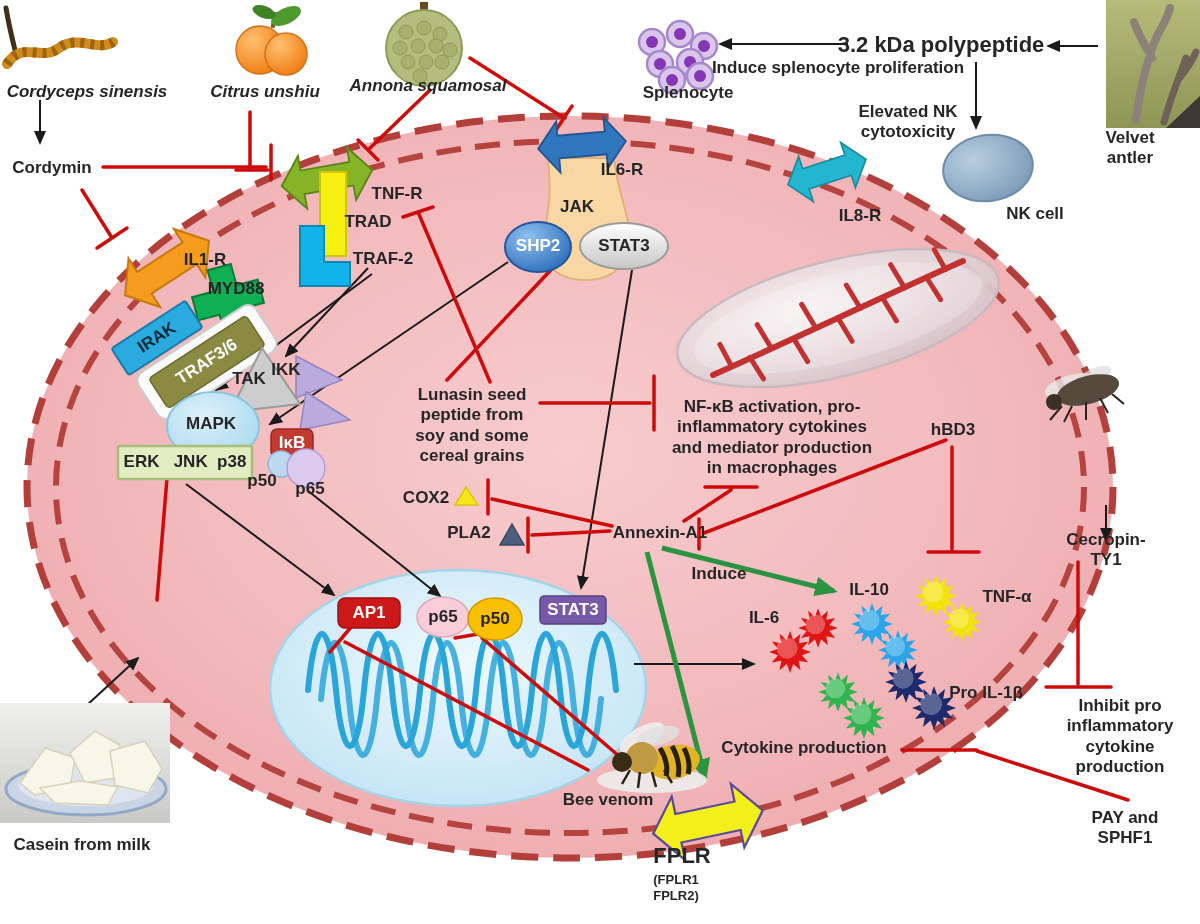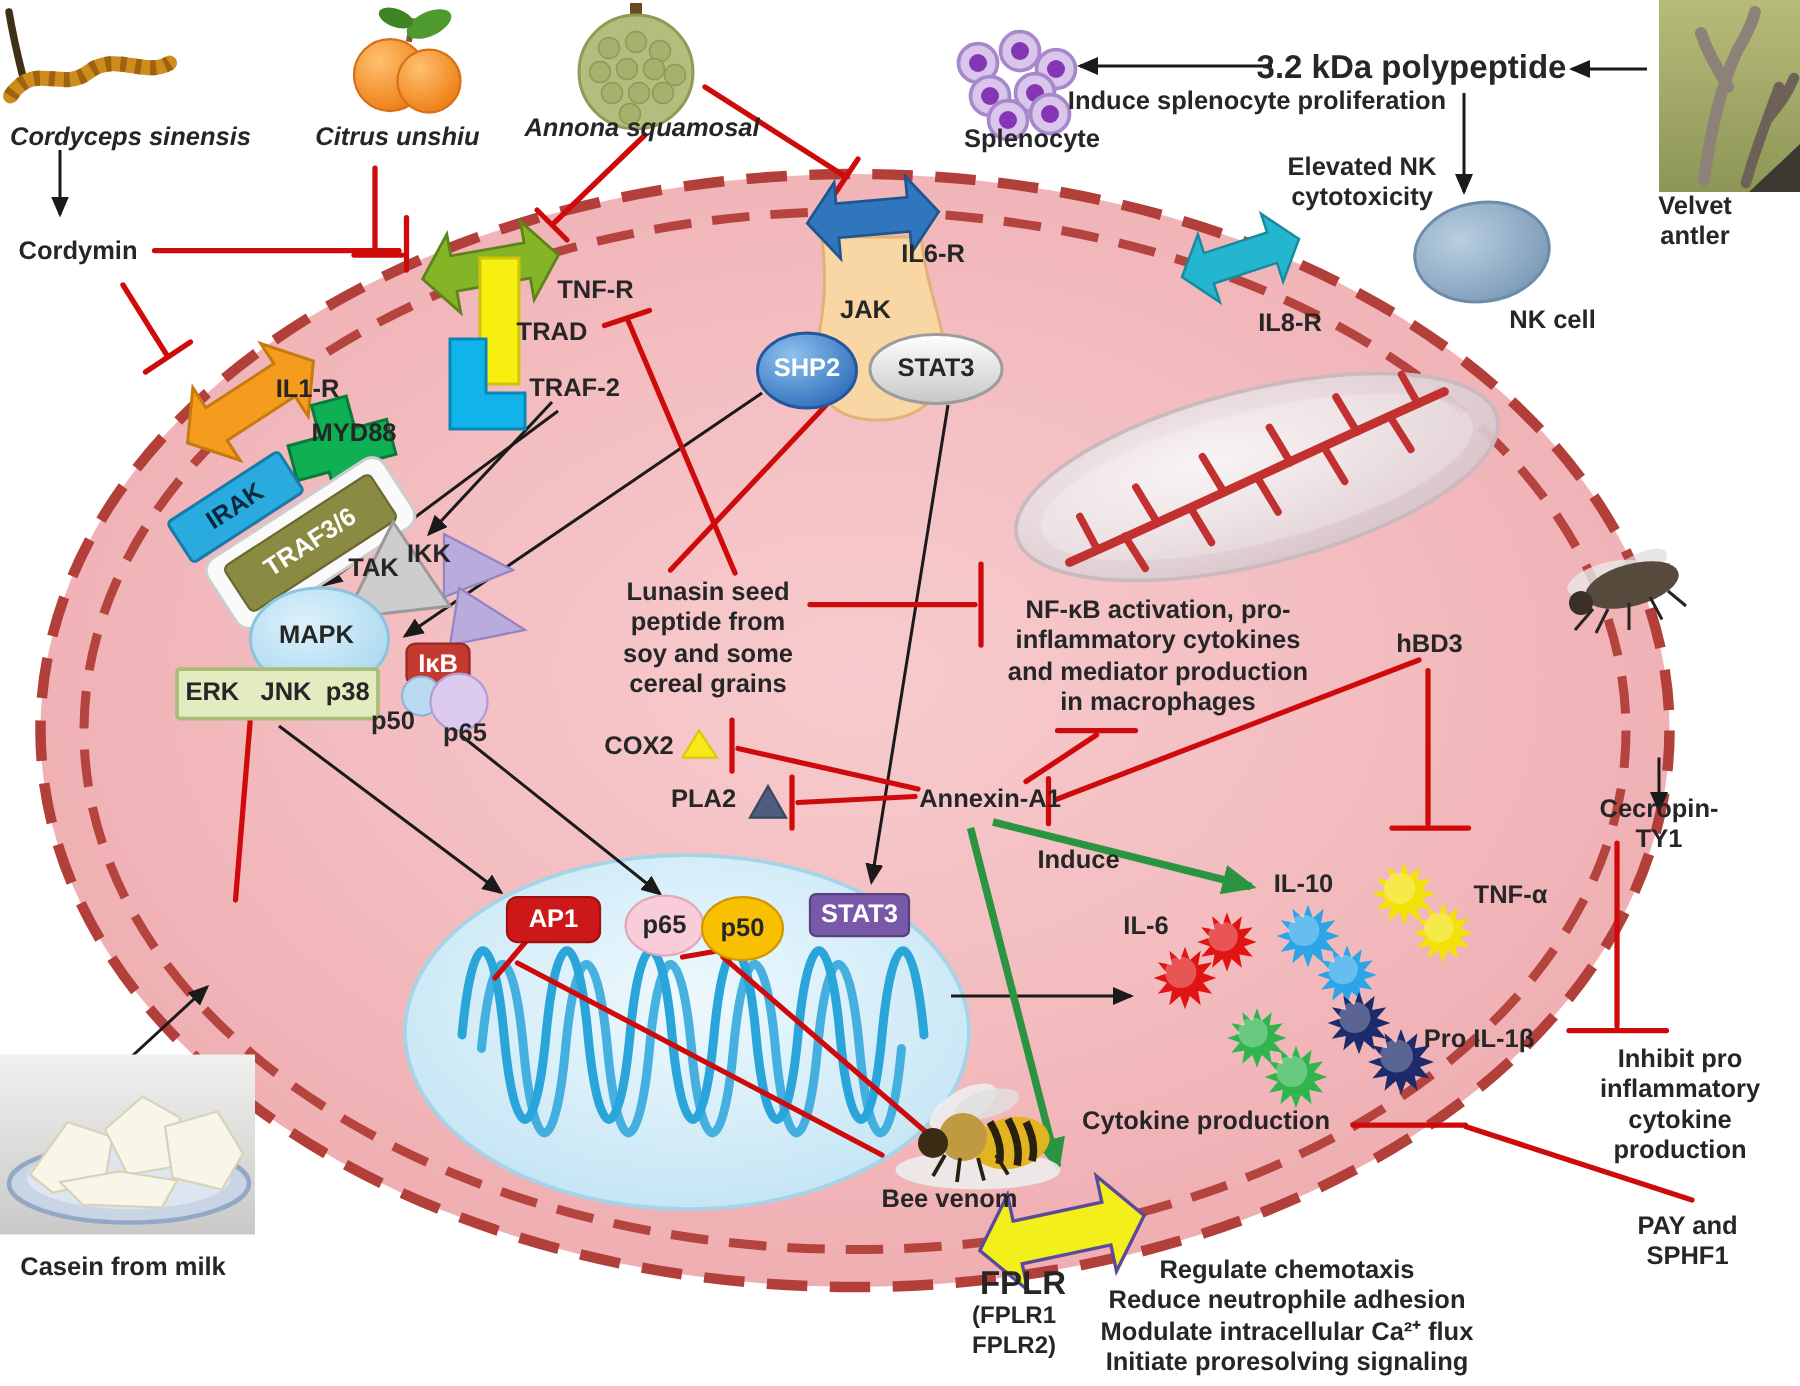--- a/index.html
+++ b/index.html
@@ -4,21 +4,21 @@
 <style>
   html,body{margin:0;padding:0;background:#fff;}
   .stage{position:relative;width:1200px;height:924px;background:#fff;overflow:hidden;
          font-family:"Liberation Sans",sans-serif;}
   .stage svg{position:absolute;left:0;top:0;}
   .lbl{position:absolute;font-weight:bold;color:#262626;font-size:17px;line-height:1.2;
        white-space:pre-line;z-index:5;}
   .c{transform:translate(-50%,-50%);text-align:center;}
   .i{font-style:italic;}
   .w{color:#ffffff;}
-  .sm{font-size:16px;line-height:1.25;}
+  .sm{font-size:13px;line-height:1.25;}
   .lg{font-size:22px;}
   .r33{transform:translate(-50%,-50%) rotate(-33deg);}
 </style>
 </head>
 <body>
 
 <div class="stage">
 
 <svg width="1200" height="924" viewBox="0 0 1200 924">
   <defs>
@@ -333,23 +333,19 @@
 inflammatory
 cytokine production</div>
 <div class="lbl c" style="left:1125px;top:828px">PAY and SPHF1</div>
 
 <div class="lbl c" style="left:82px;top:845px">Casein from milk</div>
 
 <div class="lbl c w" style="left:369px;top:613px">AP1</div>
 <div class="lbl c" style="left:443px;top:617px">p65</div>
 <div class="lbl c" style="left:495px;top:619px">p50</div>
 <div class="lbl c w" style="left:573px;top:610px">STAT3</div>
-<div class="lbl c" style="left:633px;top:800px">Bee venom</div>
+<div class="lbl c" style="left:608px;top:800px">Bee venom</div>
 
 <div class="lbl c lg" style="left:682px;top:856px">FPLR</div>
 <div class="lbl c sm" style="left:676px;top:888px">(FPLR1
 FPLR2)</div>
-<div class="lbl c" style="left:858px;top:878px">Regulate chemotaxis
-Reduce neutrophile adhesion
-Modulate intracellular Ca²⁺ flux
-Initiate proresolving signaling</div>
 
 </div>
 
 </body></html>

